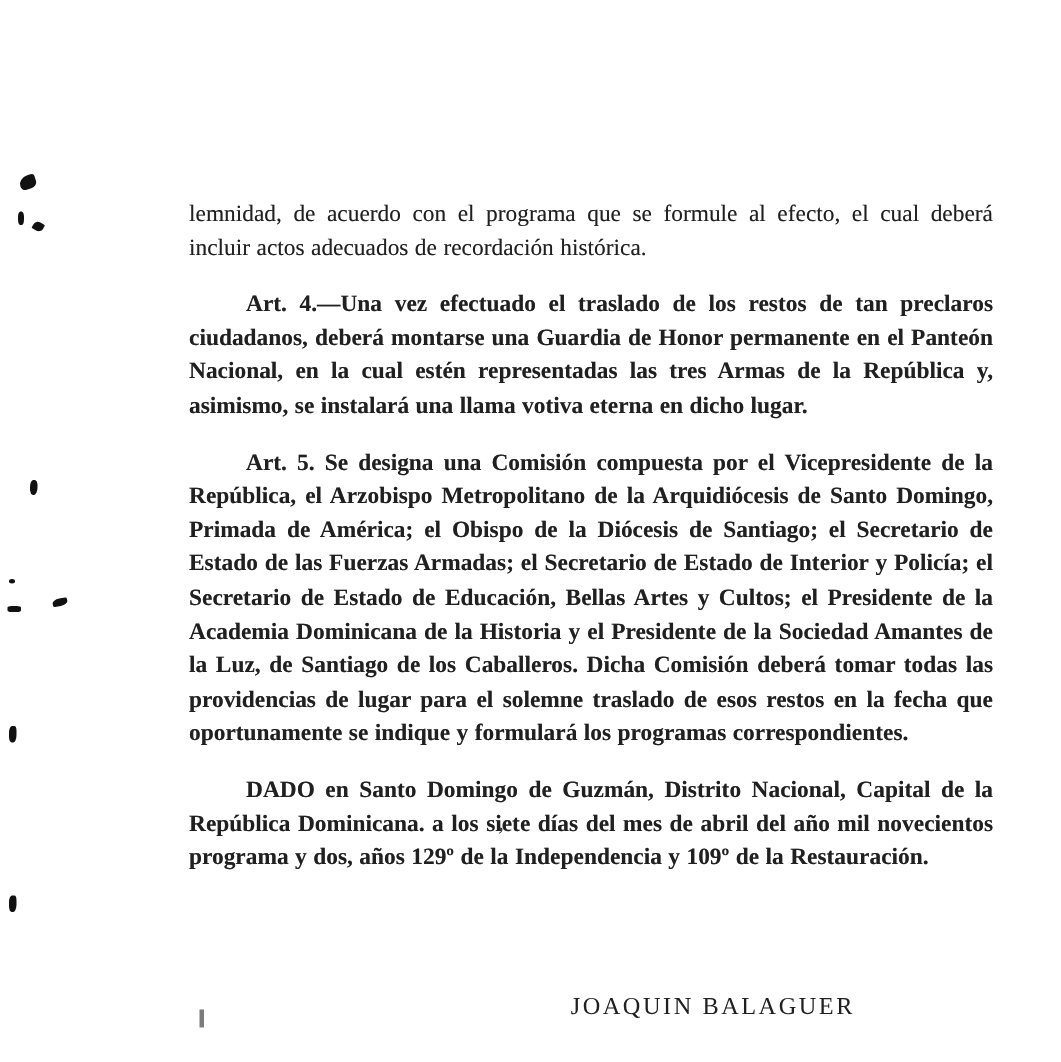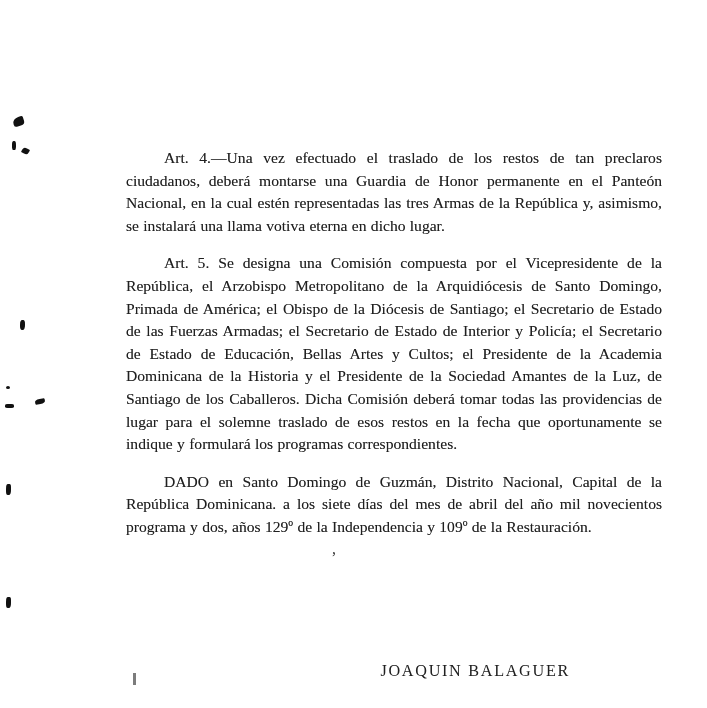--- a/index.html
+++ b/index.html
@@ -49,20 +49,21 @@
     font-size: 15.6px;
     line-height: 22.6px;
     text-align: justify;
     text-align-last: left;
     margin: 0;
     color: #202020;
     word-spacing: 0.4px;
   }
   .para.indent {
     text-indent: 38px;
+    font-weight: bold;
   }
   .gap-md { height: 15px; }
 
   
   .para { text-shadow: 0 0 0.35px rgba(0,0,0,0.35); }
 
   
   #stray-comma {
     position: absolute;
     left: 332px;
@@ -114,20 +115,21 @@
              opacity: 0.55; }
 </style>
 </head>
 <body>
 
 <div id="page">
 
 
   <div id="textblock">
 
+    <p class="para">lemnidad, de acuerdo con el programa que se formule al efecto, el cual deberá incluir actos adecuados de recordación histórica.</p>
 
     <div class="gap-md"></div>
 
     <p class="para indent">Art. 4.—Una vez efectuado el traslado de los restos de tan preclaros ciudadanos, deberá montarse una Guardia de Honor permanente en el Panteón Nacional, en la cual estén representadas las tres Armas de la República y, asimismo, se instalará una llama votiva eterna en dicho lugar.</p>
 
     <div class="gap-md"></div>
 
     <p class="para indent">Art. 5. Se designa una Comisión compuesta por el Vicepresidente de la República, el Arzobispo Metropolitano de la Arquidiócesis de Santo Domingo, Primada de América; el Obispo de la Diócesis de Santiago; el Secretario de Estado de las Fuerzas Armadas; el Secretario de Estado de Interior y Policía; el Secretario de Estado de Educación, Bellas Artes y Cultos; el Presidente de la Academia Dominicana de la Historia y el Presidente de la Sociedad Amantes de la Luz, de Santiago de los Caballeros. Dicha Comisión deberá tomar todas las providencias de lugar para el solemne traslado de esos restos en la fecha que oportunamente se indique y formulará los programas correspondientes.</p>
 
     <div class="gap-md"></div>

